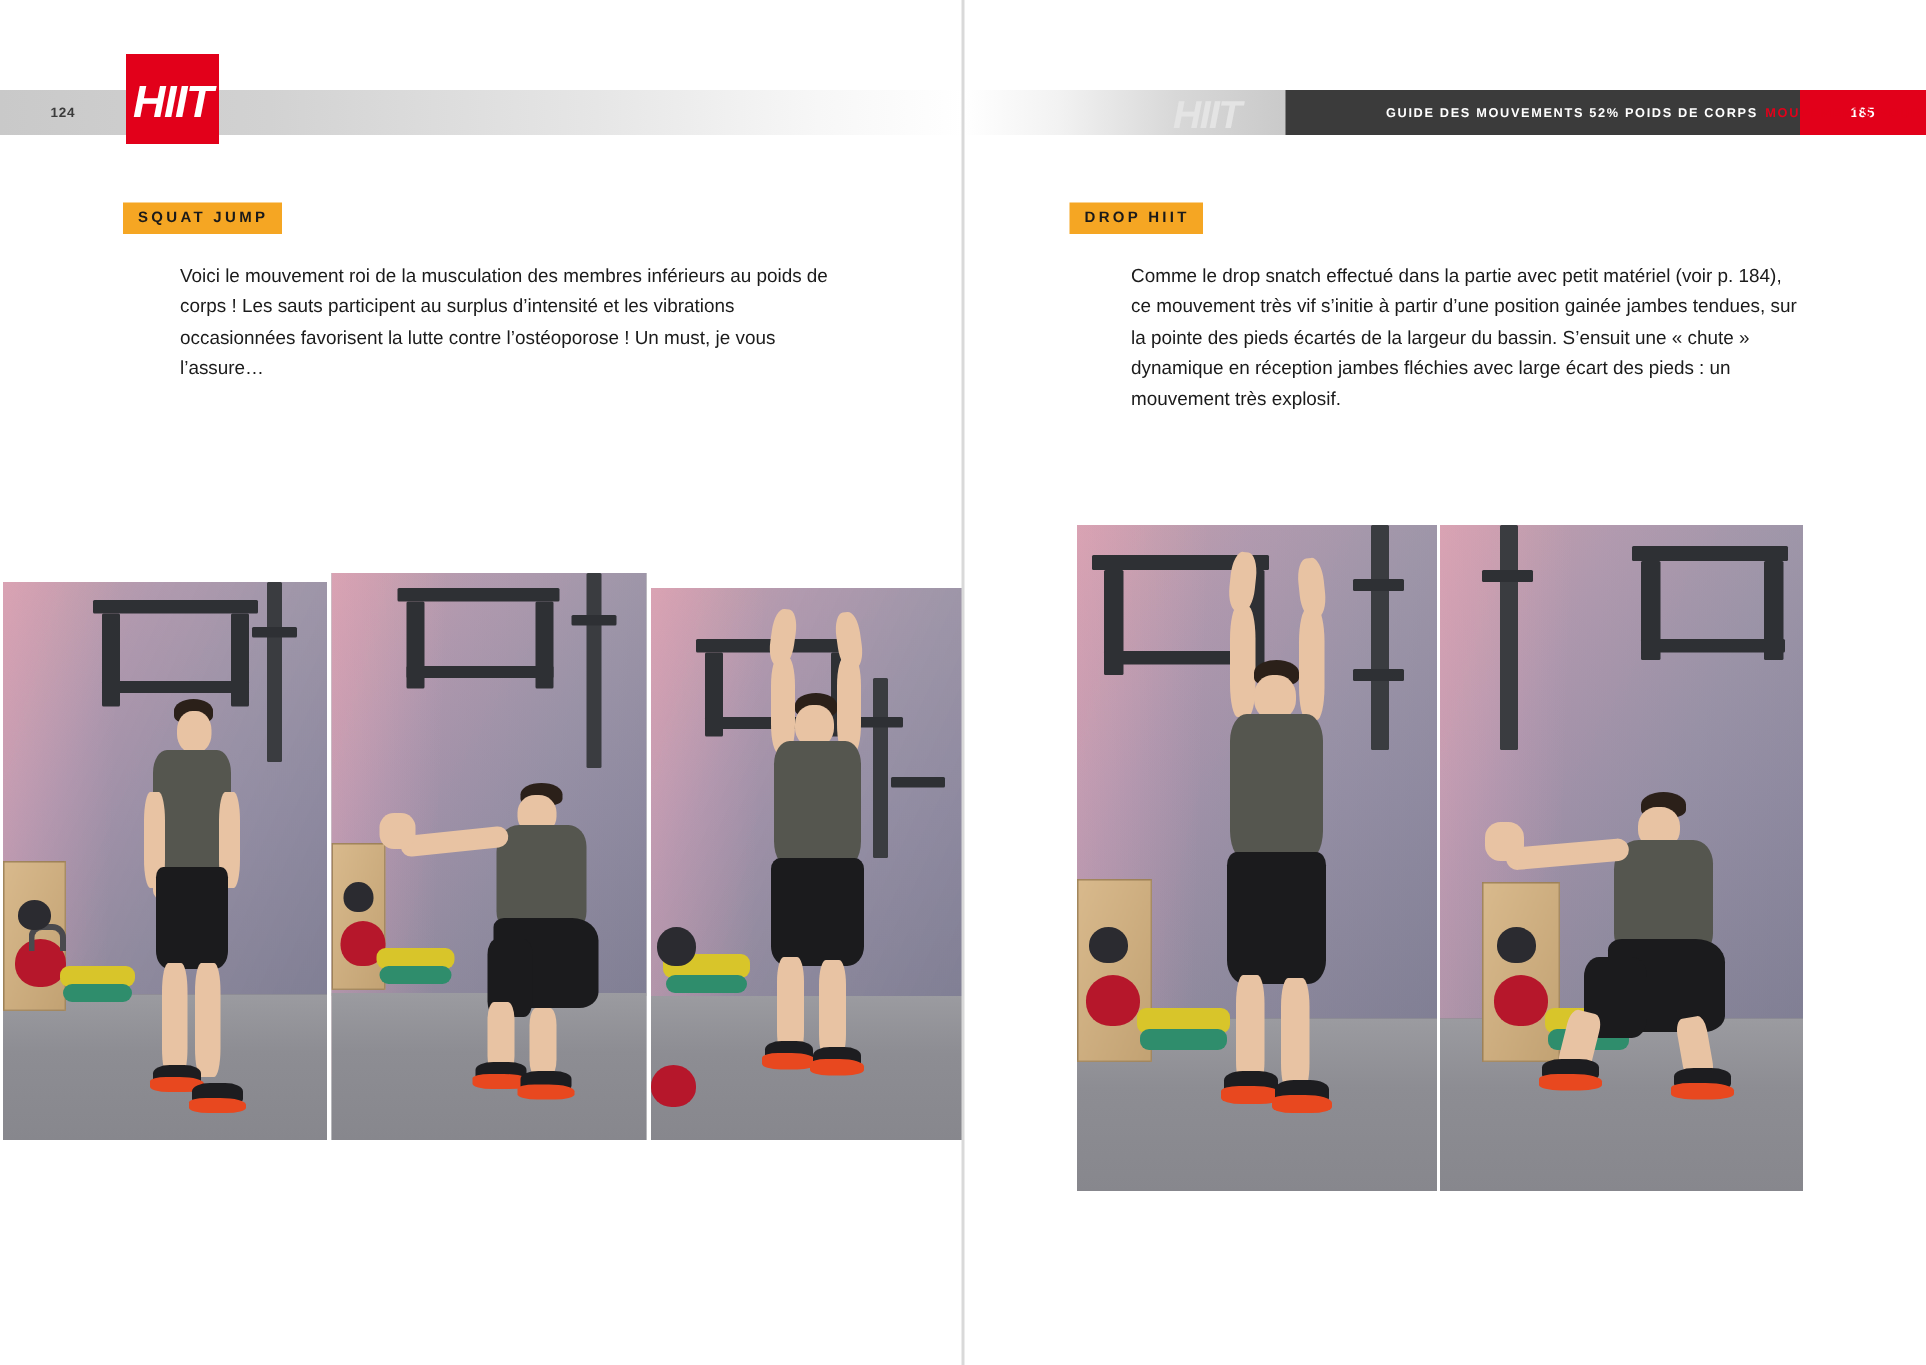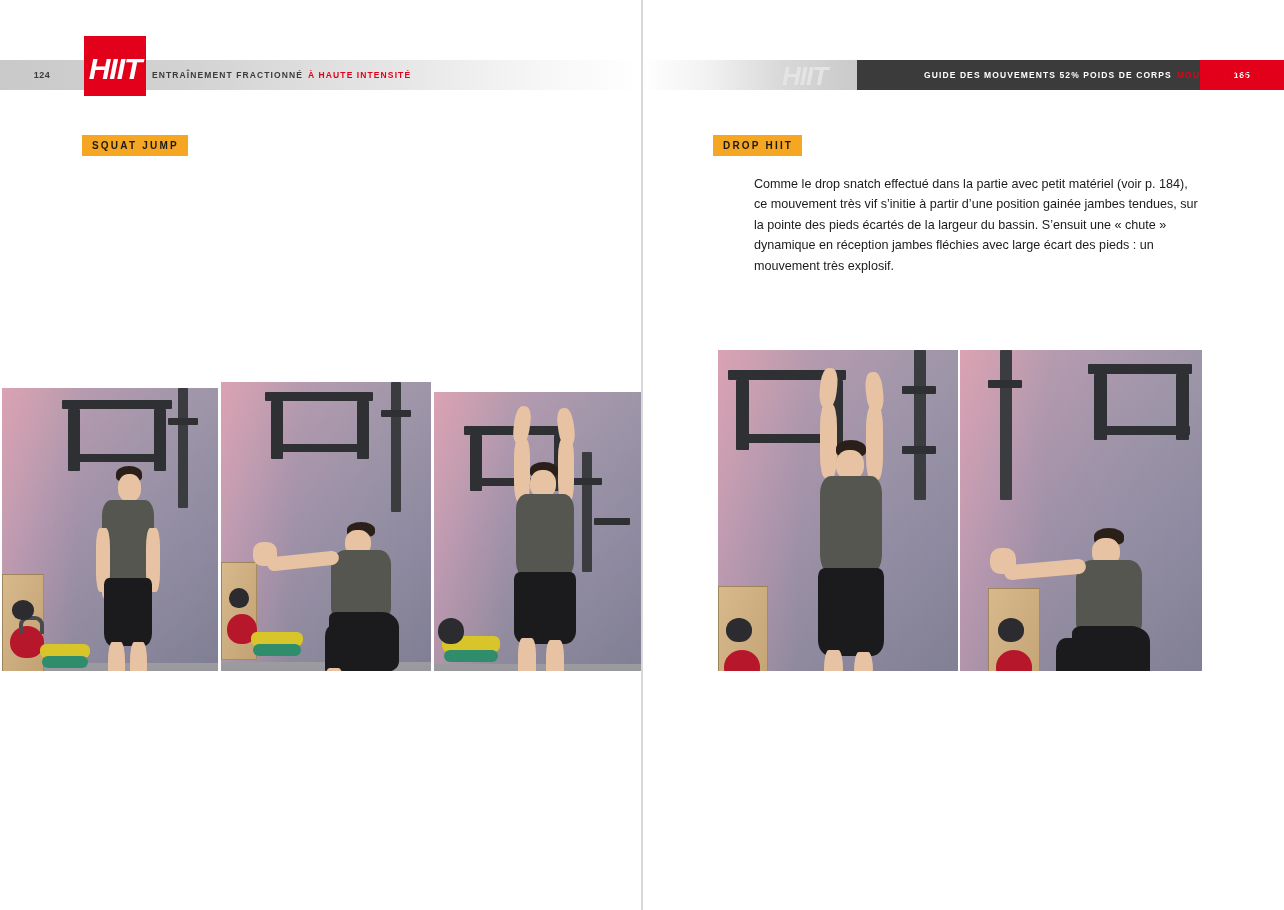--- a/index.html
+++ b/index.html
@@ -14,21 +14,21 @@
     overflow: hidden;
     position: relative;
   }
   .spread {
     position: absolute;
     inset: 0;
     display: flex;
   }
   .page {
     position: relative;
-    height: 671px;
+    height: 910px;
     background: #ffffff;
     overflow: hidden;
   }
   .page-left { width: 642px; }
   .page-right { width: 642px; }
 
   .gutter {
     position: absolute;
     left: 641px;
     top: 0;
@@ -260,31 +260,30 @@
 
 <div class="spread">
 
   <div class="page page-left">
 
     <div class="header">
       <div class="hdr-grad-left"></div>
       <div class="page-num-box-left">
         <span class="page-num-left">124</span>
       </div>
-      <div class="hdr-text-left">
-        <span>ENTRAÎNEMENT FRACTIONNÉ</span>
-        <span class="accent">À HAUTE INTENSITÉ</span>
-      </div>
       <div class="logo-box">
         <span class="logo-text">HIIT</span>
       </div>
     </div>
 
     <div class="title-chip" style="left:82px; top:135px;text-align:right;">SQUAT JUMP</div>
 
+    <div class="body-copy" style="left:120px; top:174px; width:450px;">
+      <p>Voici le mouvement roi de la musculation des membres inférieurs au poids de corps ! Les sauts participent au surplus d’intensité et les vibrations occasionnées favorisent la lutte contre l’ostéoporose ! Un must, je vous l’assure…</p>
+    </div>
 
     <div class="photo" style="left:2px; top:388px; width:216px; height:372px;">
       <div class="ph-wall"></div>
       <div class="ph-floorline"></div>
       <div class="ph-floor"></div>
 
       <div class="ph-rig" style="left:60px; top:12px; width:110px; height:9px;"></div>
       <div class="ph-rig" style="left:66px; top:21px; width:12px; height:62px;"></div>
       <div class="ph-rig" style="left:152px; top:21px; width:12px; height:62px;"></div>
       <div class="ph-rig" style="left:66px; top:66px; width:98px; height:8px;"></div>

